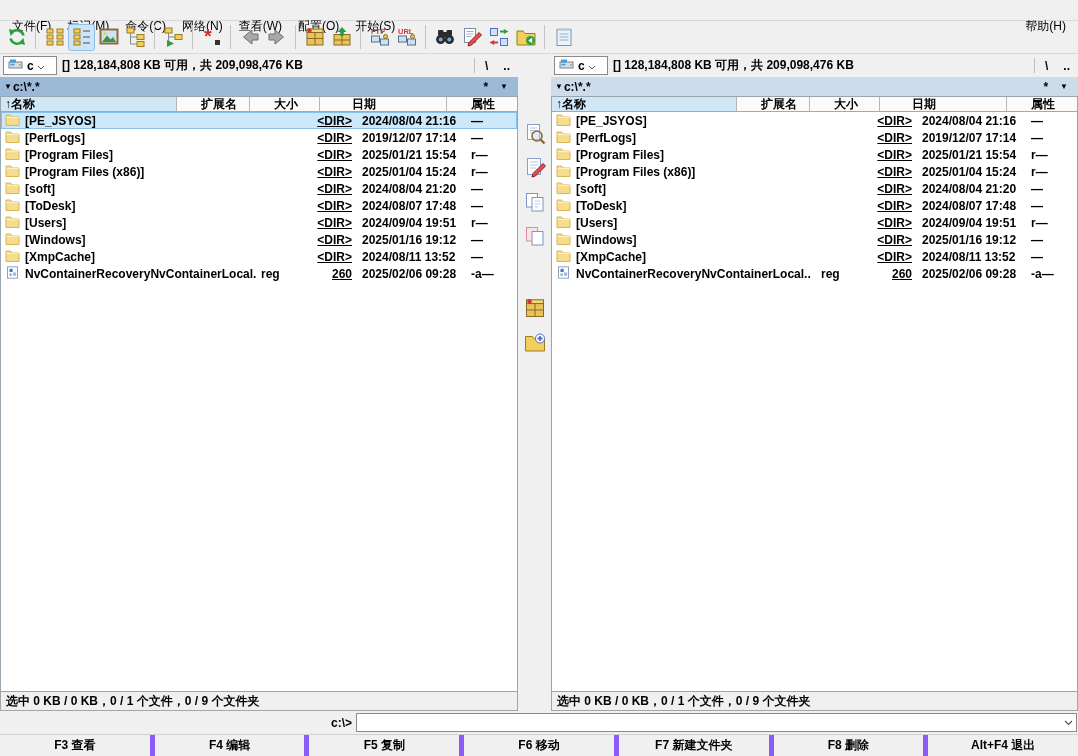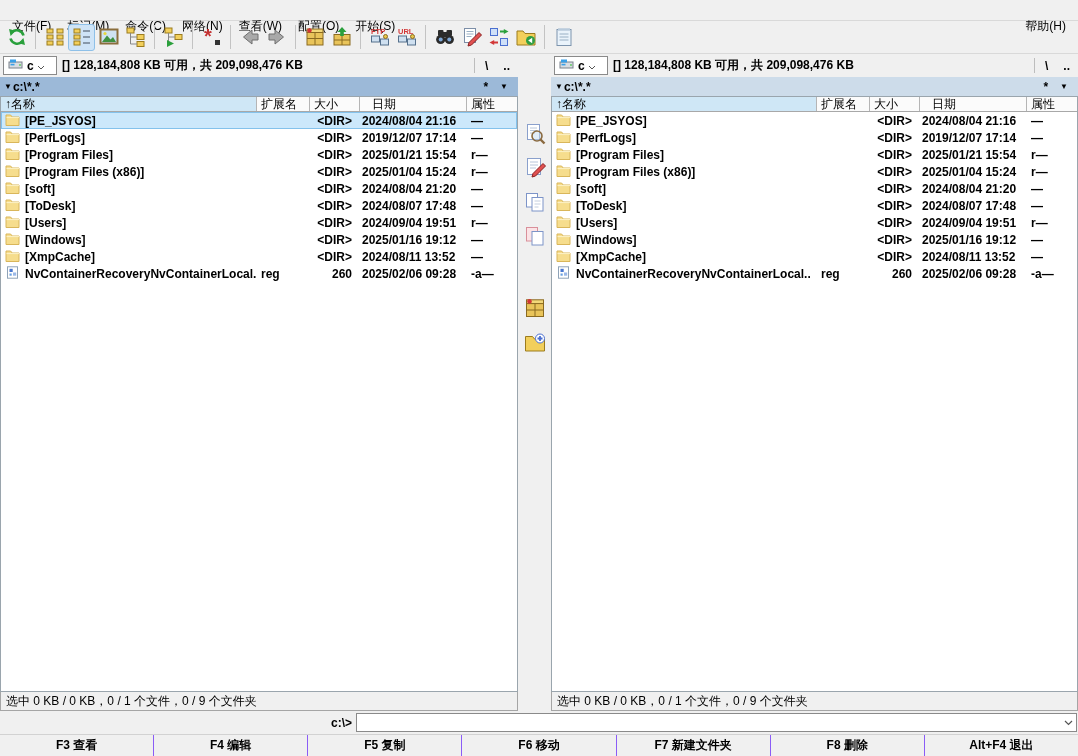--- a/index.html
+++ b/index.html
@@ -42,48 +42,48 @@
 
 .pathbar { height:19px; display:flex; align-items:center; padding:0 4px; font-weight:700; }
 .pathbar.active { background:#9cb9d8; }
 .pathbar.inactive { background:#cddcea; }
 .path-marker { font-size:8px; margin-right:1px; }
 .pathbar .flex-sp { flex:1; }
 .path-btn { padding:0 6px; font-weight:700; cursor:default; }
 .path-btn.hist { font-size:8px; }
 
 .list { flex:1; background:#fff; border:1px solid #9aa5ad; display:flex; flex-direction:column; overflow:hidden; }
-.header-row { display:flex; height:15px; font-weight:400; border-bottom:1px solid #a8a8a8; background:#fbfbfb; flex:0 0 auto; }
+.header-row { display:flex; height:15px; font-weight:700; border-bottom:1px solid #a8a8a8; background:#fbfbfb; flex:0 0 auto;gap:20px; }
 .hcell { padding:0 4px; border-right:1px solid #b5b5b5; display:flex; align-items:center; white-space:nowrap; overflow:hidden; }
 .hcell.c-name { flex:1; background:#cfe7f6; }
 .hcell.c-ext  { width:53px; }
 .hcell.c-size { width:50px; }
 .hcell.c-date { width:107px; padding-left:12px; }
 .hcell.c-attr { width:50px; border-right:none; }
 .rows { flex:1; overflow:hidden; }
 .frow { display:flex; height:17px; align-items:center; font-weight:700; white-space:nowrap;justify-content:space-between; }
 .frow.cursor { background:#cce8fb; outline:1px solid #84c2ec; outline-offset:-1px; }
 .cell { overflow:hidden; }
 .cell.c-name { flex:1; display:flex; align-items:center; gap:5px; padding-left:4px; }
 .cell.c-name svg { flex:0 0 auto; }
 .cell.c-ext  { width:53px; padding-left:4px; }
-.cell.c-size { width:50px; text-align:right; padding-right:8px; }
+.cell.c-size { width:50px; text-align:right; padding-right:8px;text-decoration:underline; }
 .cell.c-date { width:107px; padding-left:2px; }
 .cell.c-attr { width:50px; padding-left:4px; }
 
-.statusbar { height:19px; border:1px solid #a5a5a5; border-top:none; background:#f0f0f0; display:flex; align-items:center; padding:0 5px; font-weight:400; white-space:nowrap; overflow:hidden; }
+.statusbar { height:19px; border:1px solid #a5a5a5; border-top:none; background:#f0f0f0; display:flex; align-items:center; padding:0 5px; font-weight:700; white-space:nowrap; overflow:hidden; }
 
 .cmdline { height:23px; display:flex; align-items:center; padding:2px 1px; background:#f0f0f0; }
 .cmd-prompt { font-weight:700; margin-left:330px; margin-right:4px; white-space:nowrap; }
 .cmd-input-wrap { flex:1; height:19px; background:#fff; border:1px solid #8a8a8a; display:flex; align-items:center; }
 .cmd-input { flex:1; border:none; outline:none; height:15px; font:inherit; padding:0 3px; background:transparent; }
 .cmd-chevron { width:16px; display:flex; align-items:center; justify-content:center; color:#555; }
 
 .fnbar { height:22px; display:flex; background:#f0f0f0; border-top:1px solid #d2d2d2; }
-.fn-btn { flex:1; display:flex; align-items:center; justify-content:center; font-weight:700; border-right:1px solid #8b5cf6; cursor:default; white-space:nowrap; }
+.fn-btn { flex:1; display:flex; align-items:center; justify-content:center; font-weight:700; border-right:5px solid #8b5cf6; cursor:default; white-space:nowrap; }
 .fn-btn:last-child { border-right:none; }
 </style>
 </head>
 <body>
 
 <div class="menubar">
   <span class="menu-item">文件(F)</span>
     <span class="menu-item">标记(M)</span>
     <span class="menu-item">命令(C)</span>
     <span class="menu-item">网络(N)</span>

